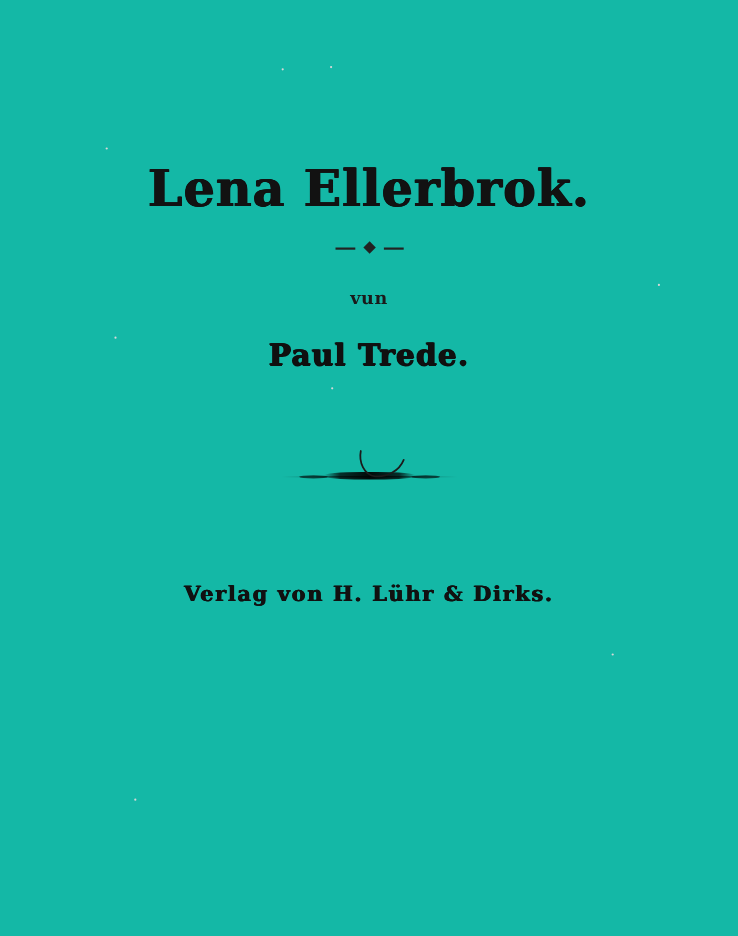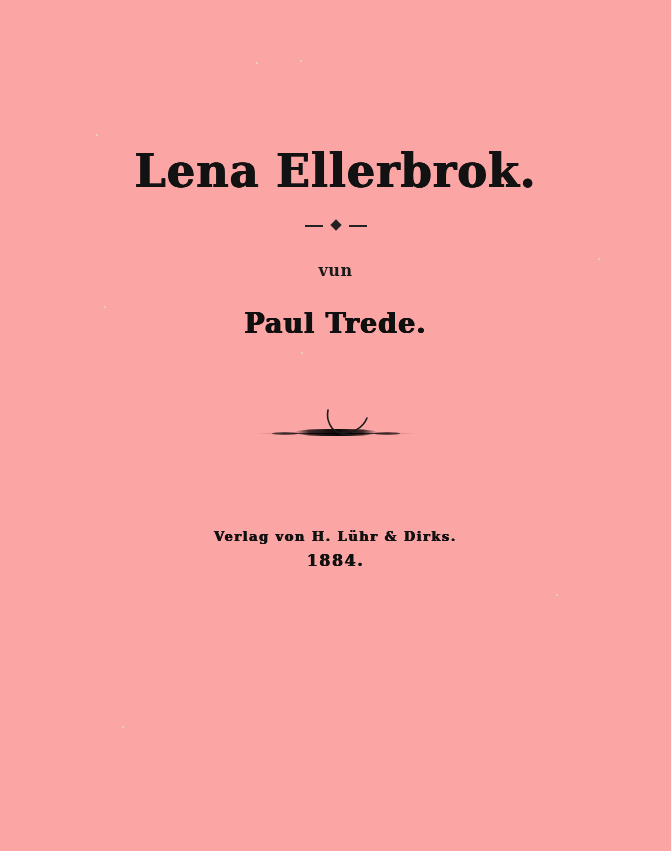--- a/index.html
+++ b/index.html
@@ -11,21 +11,21 @@
     width: 671px;
     height: 851px;
     overflow: hidden;
     font-family: "DejaVu Serif", serif;
     color: #1a1a1a;
   }
   .page {
     position: relative;
     width: 671px;
     height: 851px;
-    background: #fca5a5;
+    background: #14b8a6;
     box-sizing: border-box;
   }
   
   .speckle {
     position: absolute;
     width: 2px;
     height: 2px;
     background: #d8d8d8;
     border-radius: 50%;
   }
@@ -151,21 +151,21 @@
     font-weight: 700;
     font-size: 16px;
     letter-spacing: 2px;
     color: #141414;
     text-shadow: 0.3px 0 0 #141414, -0.3px 0 0 #141414;
   }
   .imprint .publisher {
     margin-top: 20px;
     font-family: "DejaVu Serif", serif;
     font-weight: 700;
-    font-size: 13px;
+    font-size: 19px;
     letter-spacing: 1.5px;
     color: #111;
     text-shadow: 0.4px 0 0 #111, -0.4px 0 0 #111;
   }
   .imprint .year {
     margin-top: 7px;
     font-family: "DejaVu Serif", serif;
     font-weight: 700;
     font-size: 16px;
     letter-spacing: 1.5px;
@@ -212,21 +212,20 @@
 
     <div class="ornament">
       <span class="thin"></span>
       <span class="spur-l"></span>
       <span class="spur-r"></span>
       <span class="thick"></span>
     </div>
 
     <div class="imprint">
       <div class="publisher">Verlag von H. Lühr &amp; Dirks.</div>
-      <div class="year">1884.</div>
     </div>
   </div>
 
   <svg class="pen-mark" viewBox="0 0 44 28">
     <path d="M3 2 C 1 12, 6 24, 16 25 C 27 26, 38 20, 42 10" fill="none" stroke="#1b1b1b" stroke-width="1.6" stroke-linecap="round"></path>
   </svg>
 
 </div>
 
 </body></html>

